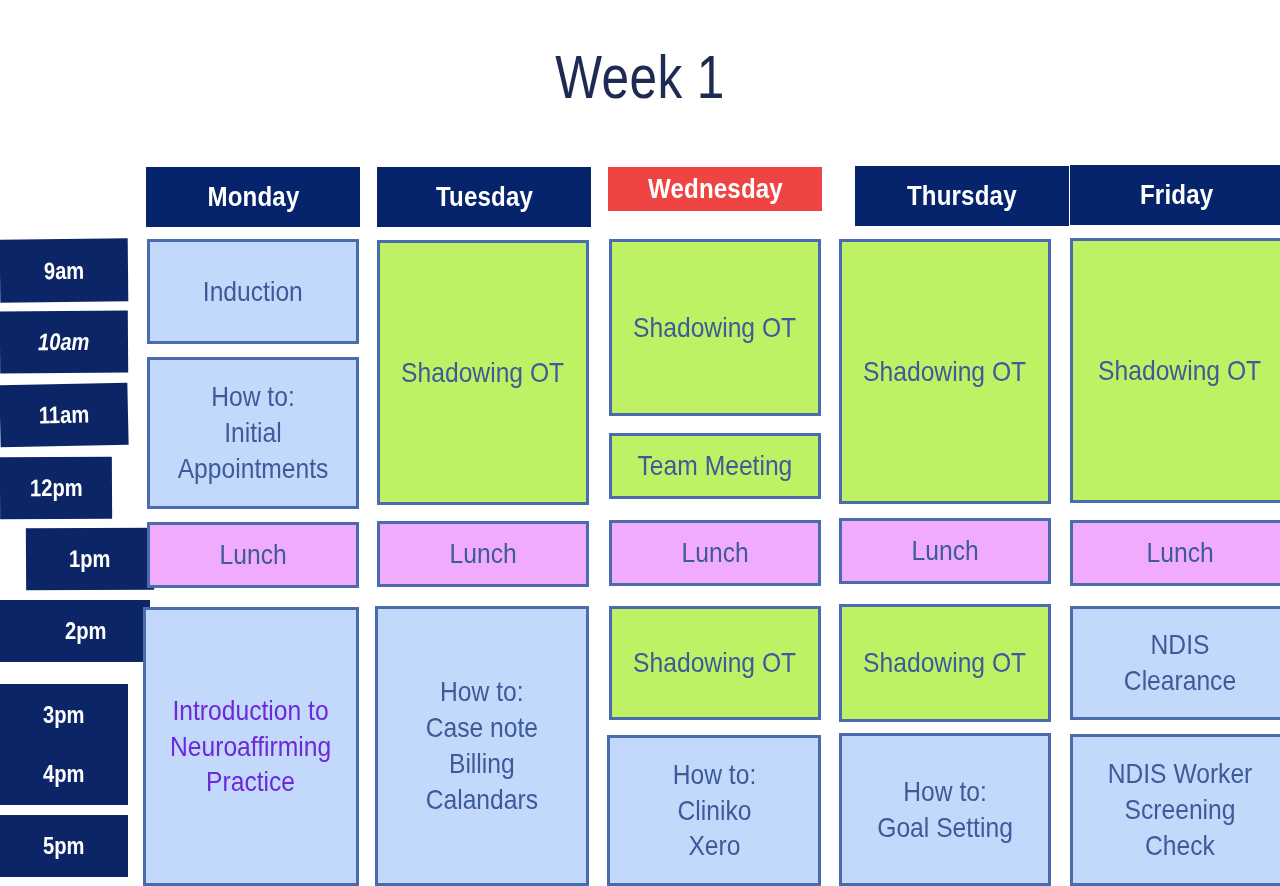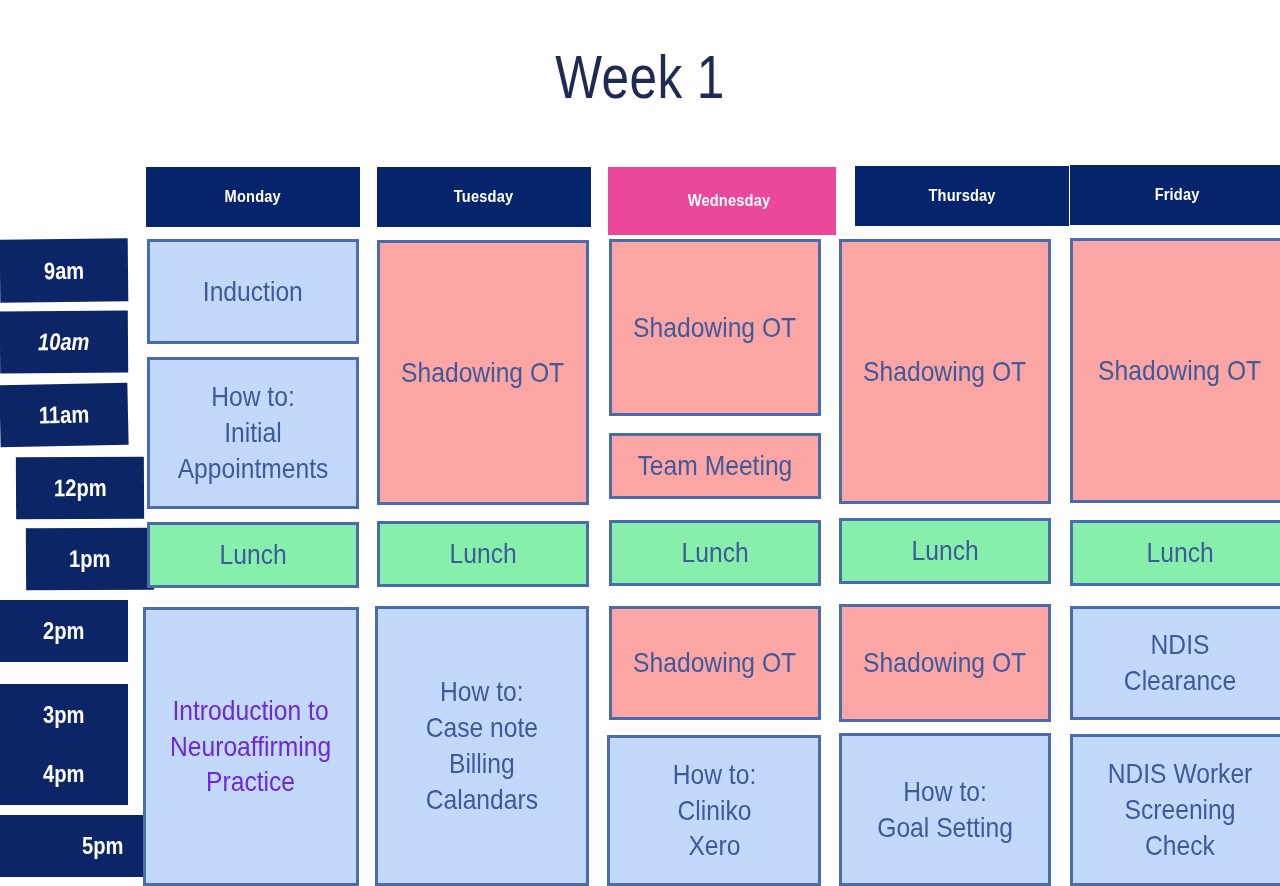--- a/index.html
+++ b/index.html
@@ -13,87 +13,87 @@
     position:absolute;left:0;top:42px;width:1280px;text-align:center;
     color:#1e2a52;font-size:62px;line-height:70px;letter-spacing:0.5px;
     font-weight:400;transform:scaleX(.80);transform-origin:50% 50%;
     white-space:nowrap;
   }
 
   
   .dayhdr{
     position:absolute;background:#05246b;color:#ffffff;
     display:flex;align-items:center;justify-content:center;
-    font-size:17px;font-weight:700;letter-spacing:.2px;
+    font-size:28px;font-weight:700;letter-spacing:.2px;
   }
   .dayhdr span{display:inline-block;transform:scaleX(.86);transform-origin:50% 50%;white-space:nowrap;}
 
   
   .timeblk{
     position:absolute;background:#0b2566;color:#ffffff;left:0;
     display:flex;align-items:center;justify-content:center;
     font-size:24px;font-weight:700;
   }
   .timeblk span{display:inline-block;transform:scaleX(.84);transform-origin:50% 50%;white-space:nowrap;}
 
   
   .cell{
     position:absolute;border:3px solid #4a6bad;box-sizing:border-box;
     display:flex;align-items:center;justify-content:center;text-align:center;
     color:#3e5a99;font-size:28px;line-height:1.28;padding:2px 6px;
   }
   .cell .lbl{display:inline-block;transform:scaleX(.88);transform-origin:50% 50%;}
   .c-blue{background:#c2d9fb;}
-  .c-cyan{background:#fca5a5;}
-  .c-grey{background:#86efac;}
+  .c-cyan{background:#bef264;}
+  .c-grey{background:#f0abfc;}
 </style>
 </head>
 <body>
 
 <div id="stage">
 
   <div class="title">Week 1</div>
 
   <div id="time-column">
       <div class="timeblk" style="left: 0px; top: 239px; width: 128px; height: 63px; background: rgb(11, 37, 102); transform: rotate(-0.6deg);">
         <span>9am</span>
       </div>
       <div class="timeblk" style="left: 0px; top: 311px; width: 128px; height: 62px; background: rgb(11, 37, 102); transform: rotate(-0.4deg); font-style: italic;">
         <span>10am</span>
       </div>
       <div class="timeblk" style="left: 0px; top: 384px; width: 128px; height: 62px; background: rgb(11, 37, 102); transform: rotate(-1.2deg);">
         <span>11am</span>
       </div>
-      <div class="timeblk" style="left: 16px; top: 457px; width: 128px; height: 62px; background: rgb(11, 37, 102); transform: rotate(-0.3deg);">
+      <div class="timeblk" style="left: 0px; top: 457px; width: 112px; height: 62px; background: rgb(11, 37, 102); transform: rotate(-0.3deg);">
         <span>12pm</span>
       </div>
       <div class="timeblk" style="left: 0px; top: 528px; width: 128px; height: 62px; background: rgb(11, 37, 102); transform: rotate(-0.3deg); margin-left: 26px;">
         <span>1pm</span>
       </div>
-      <div class="timeblk" style="left: 0px; top: 600px; width: 128px; height: 62px; background: rgb(11, 37, 102);">
+      <div class="timeblk" style="left: 0px; top: 600px; width: 128px; height: 62px; background: rgb(11, 37, 102); padding-left: 22px;">
         <span>2pm</span>
       </div>
       <div class="timeblk" style="left: 0px; top: 672px; width: 128px; height: 62px; background: rgb(11, 37, 102); margin-top: 12px;">
         <span>3pm</span>
       </div>
       <div class="timeblk" style="left: 0px; top: 743px; width: 128px; height: 62px; background: rgb(11, 37, 102);">
         <span>4pm</span>
       </div>
-      <div class="timeblk" style="left: 0px; top: 815px; width: 128px; height: 62px; background: rgb(11, 37, 102); padding-left: 39px;">
+      <div class="timeblk" style="left: 0px; top: 815px; width: 128px; height: 62px; background: rgb(11, 37, 102);">
         <span>5pm</span>
       </div>
     </div>
   <div id="header-row">
       <div class="dayhdr" style="left: 146px; top: 167px; width: 214px; height: 60px; background: rgb(5, 36, 107);">
         <span>Monday</span>
       </div>
       <div class="dayhdr" style="left: 377px; top: 167px; width: 214px; height: 60px; background: rgb(5, 36, 107);">
         <span>Tuesday</span>
       </div>
-      <div class="dayhdr" style="left: 608px; top: 167px; width: 214px; height: 68px; background: #ec4899; padding-left: 14px;">
+      <div class="dayhdr" style="left: 608px; top: 167px; width: 214px; height: 44px; background: #ef4444;">
         <span>Wednesday</span>
       </div>
       <div class="dayhdr" style="left: 839px; top: 166px; width: 214px; height: 60px; background: rgb(5, 36, 107); margin-left: 16px;">
         <span>Thursday</span>
       </div>
       <div class="dayhdr" style="left: 1070px; top: 165px; width: 214px; height: 60px; background: rgb(5, 36, 107);">
         <span>Friday</span>
       </div>
     </div>
   <div id="events-layer">

